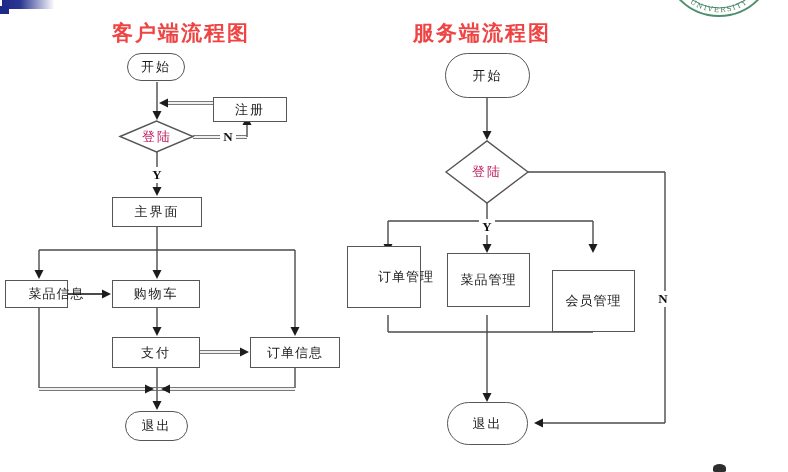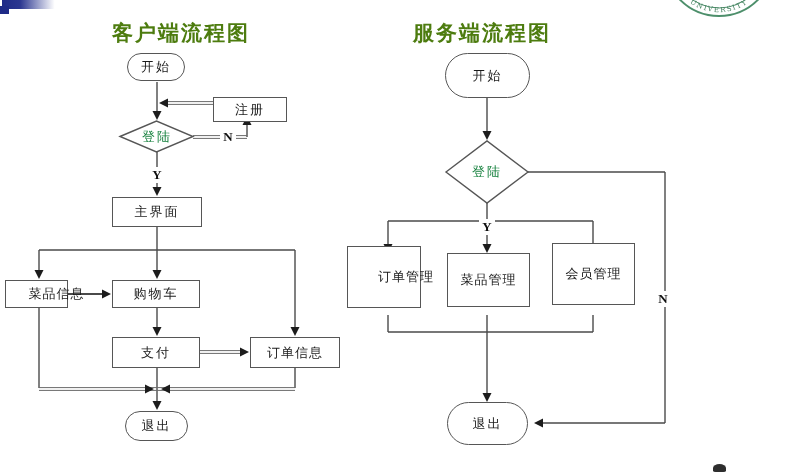--- a/index.html
+++ b/index.html
@@ -8,39 +8,39 @@
     width:788px;height:472px;
     background:#ffffff;
     overflow:hidden;
     font-family:"DejaVu Sans","Liberation Sans",sans-serif;
   }
   .title{
     position:absolute;
     font-family:"DejaVu Serif","Liberation Serif",serif;
     font-weight:bold;
     font-size:21px;
-    color:#4d7c0f;
+    color:#ef4444;
     letter-spacing:2px;
     white-space:nowrap;
   }
   .node{
     position:absolute;
     box-sizing:border-box;
     display:flex;align-items:center;justify-content:center;
     background:#ffffff;
     border:1.5px solid #565656;
     font-size:13px;color:#1a1a1a;
     letter-spacing:2px;
     white-space:nowrap;
   }
   .oval{border-radius:999px;}
   .dlabel{
     position:absolute;
     display:flex;align-items:center;justify-content:center;
-    font-size:13px;color:#15803d;letter-spacing:2px;
+    font-size:13px;color:#be185d;letter-spacing:2px;
   }
   .branch-label{
     position:absolute;
     display:flex;align-items:center;justify-content:center;
     background:#ffffff;
     font-family:"Liberation Serif","DejaVu Serif",serif;
     font-weight:bold;
     font-size:13px;color:#111111;
   }
   #connector-layer{position:absolute;left:0;top:0;}
@@ -162,19 +162,19 @@
   <div class="node" style="left:250px;top:337px;width:90px;height:31px;letter-spacing:1px;">订单信息</div>
   <div class="node oval" style="left:125px;top:411px;width:63px;height:30px;">退出</div>
 
   <div class="branch-label" style="left:149px;top:167px;width:16px;height:16px;">Y</div>
   <div class="branch-label" style="left:220px;top:129px;width:16px;height:16px;">N</div>
 
   <div class="node oval" style="left:445px;top:53px;width:85px;height:45px;">开始</div>
   <div class="dlabel" style="left:462px;top:164px;width:50px;height:16px;">登陆</div>
   <div class="node" style="left:347px;top:246px;width:74px;height:62px;letter-spacing:1px;padding-left:44px;">订单管理</div>
   <div class="node" style="left:447px;top:253px;width:83px;height:54px;letter-spacing:1px;">菜品管理</div>
-  <div class="node" style="left:552px;top:243px;width:83px;height:62px;letter-spacing:1px;">会员管理</div>
+  <div class="node" style="left:552px;top:270px;width:83px;height:62px;letter-spacing:1px;">会员管理</div>
   <div class="node oval" style="left:447px;top:402px;width:81px;height:43px;">退出</div>
 
   <div class="branch-label" style="left:479px;top:219px;width:16px;height:16px;">Y</div>
   <div class="branch-label" style="left:655px;top:291px;width:16px;height:16px;">N</div>
 
 </div>
 
 </body></html>

